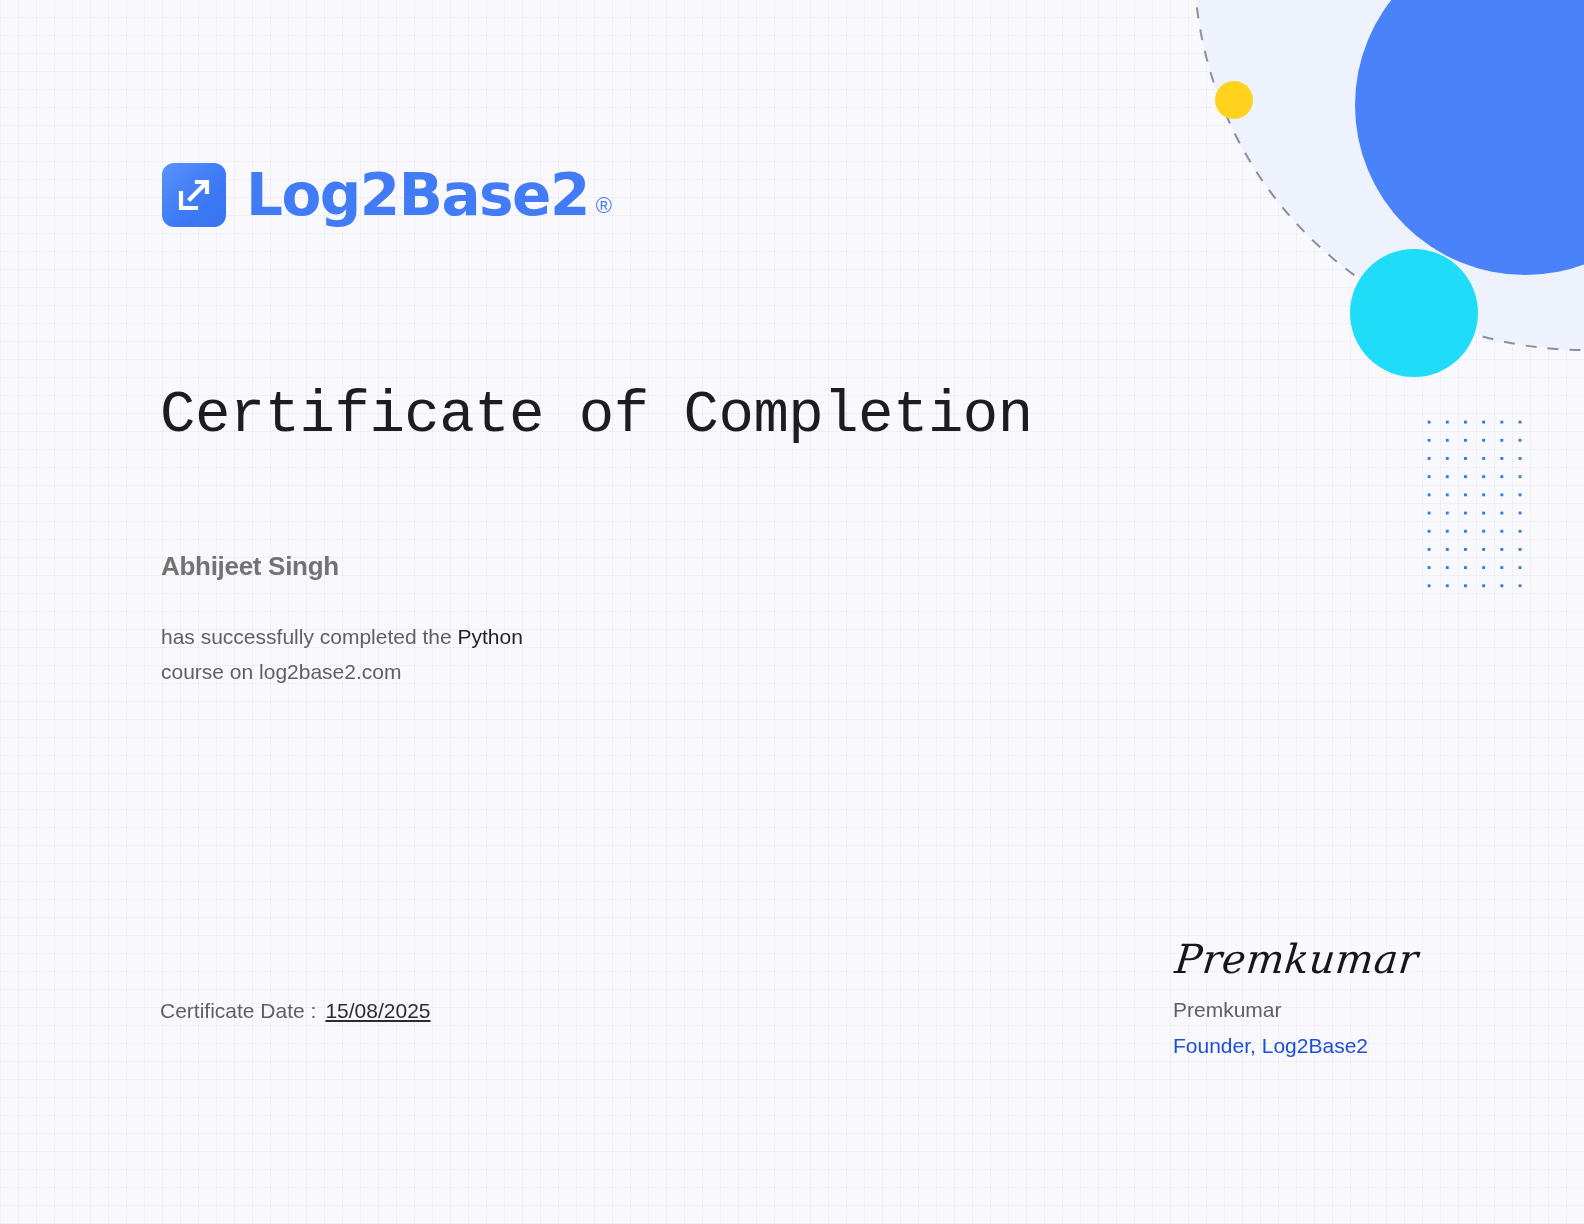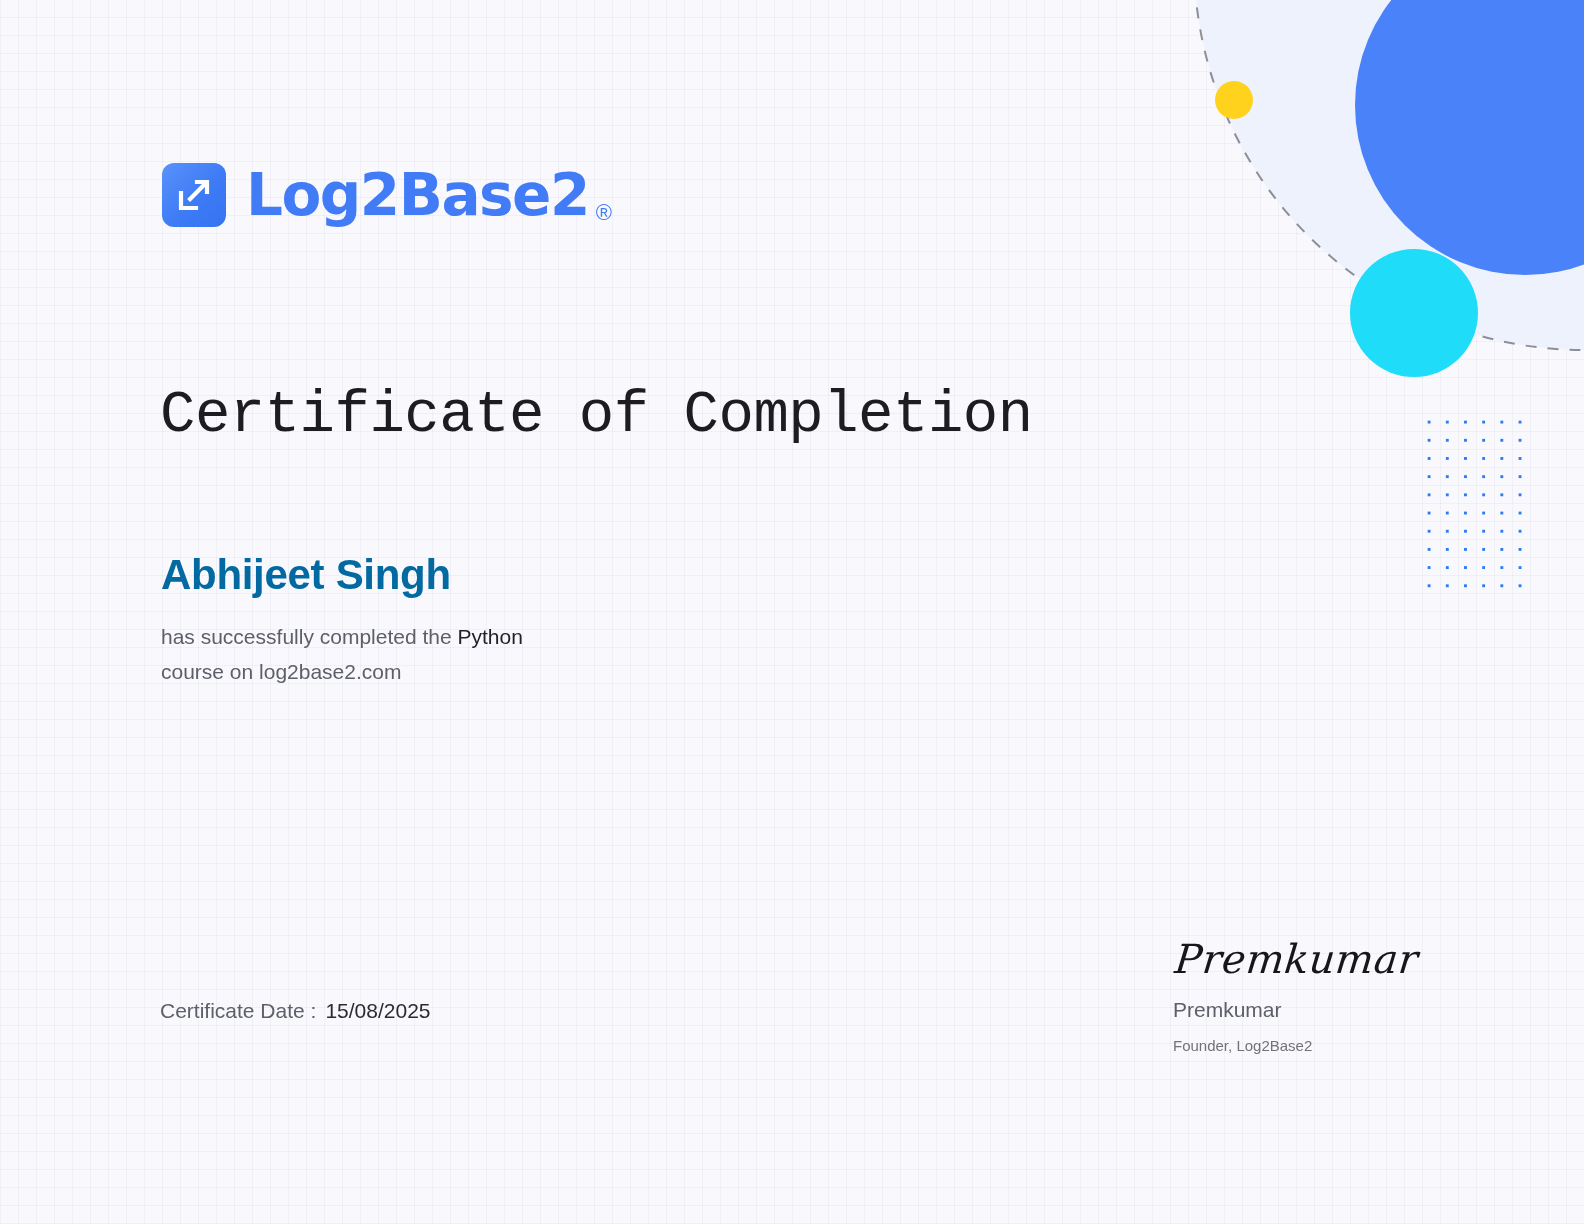--- a/index.html
+++ b/index.html
@@ -74,21 +74,21 @@
     border-radius: 12px;
     background: linear-gradient(135deg, #5a92fb 0%, #3e7bf5 55%, #3573f2 100%);
     display: flex;
     align-items: center;
     justify-content: center;
     flex: 0 0 auto;
   }
   #logo-wordmark {
     margin-left: 20px;
     display: flex;
-    align-items: flex-end;
+    align-items: center;
   }
   #logo-text {
     font-family: "DejaVu Sans", sans-serif;
     font-size: 58px;
     font-weight: 700;
     letter-spacing: -1.5px;
     color: #417cf6;
     line-height: 1;
   }
   #logo-reg {
@@ -110,23 +110,23 @@
     color: #1c1c21;
     letter-spacing: -0.5px;
     white-space: nowrap;
   }
 
   
   #recipient-name {
     position: absolute;
     left: 161px;
     top: 551px;
-    font-size: 42px;
+    font-size: 26px;
     font-weight: 700;
-    color: #0369a1;
+    color: #737373;
     letter-spacing: -0.3px;
     white-space: nowrap;
     text-align: right;
   }
 
   #completion-text {
     position: absolute;
     left: 161px;
     top: 619px;
     font-size: 21px;
@@ -145,20 +145,21 @@
     left: 160px;
     top: 992px;
     font-size: 21px;
     line-height: 37px;
     color: #5d6069;
     white-space: nowrap;
   }
   #meta-block .meta-value {
     color: #2a2c31;
     margin-left: 9px;
+    text-decoration: underline;
   }
 
   
   #signature-block {
     position: absolute;
     left: 1173px;
     top: 938px;
     white-space: nowrap;
   }
   #signature-script {
@@ -172,22 +173,22 @@
     transform: skewX(-6deg);
     transform-origin: left bottom;
   }
   #signer-name {
     margin-top: 12px;
     font-size: 21px;
     color: #5d6069;
     line-height: 36px;
   }
   #signer-role {
-    font-size: 15px;
-    color: #737373;
+    font-size: 21px;
+    color: #1d4ed8;
     line-height: 36px;
   }
 </style>
 </head>
 <body>
 
 <div id="certificate">
 
   <div id="grid-bg"></div>
 

